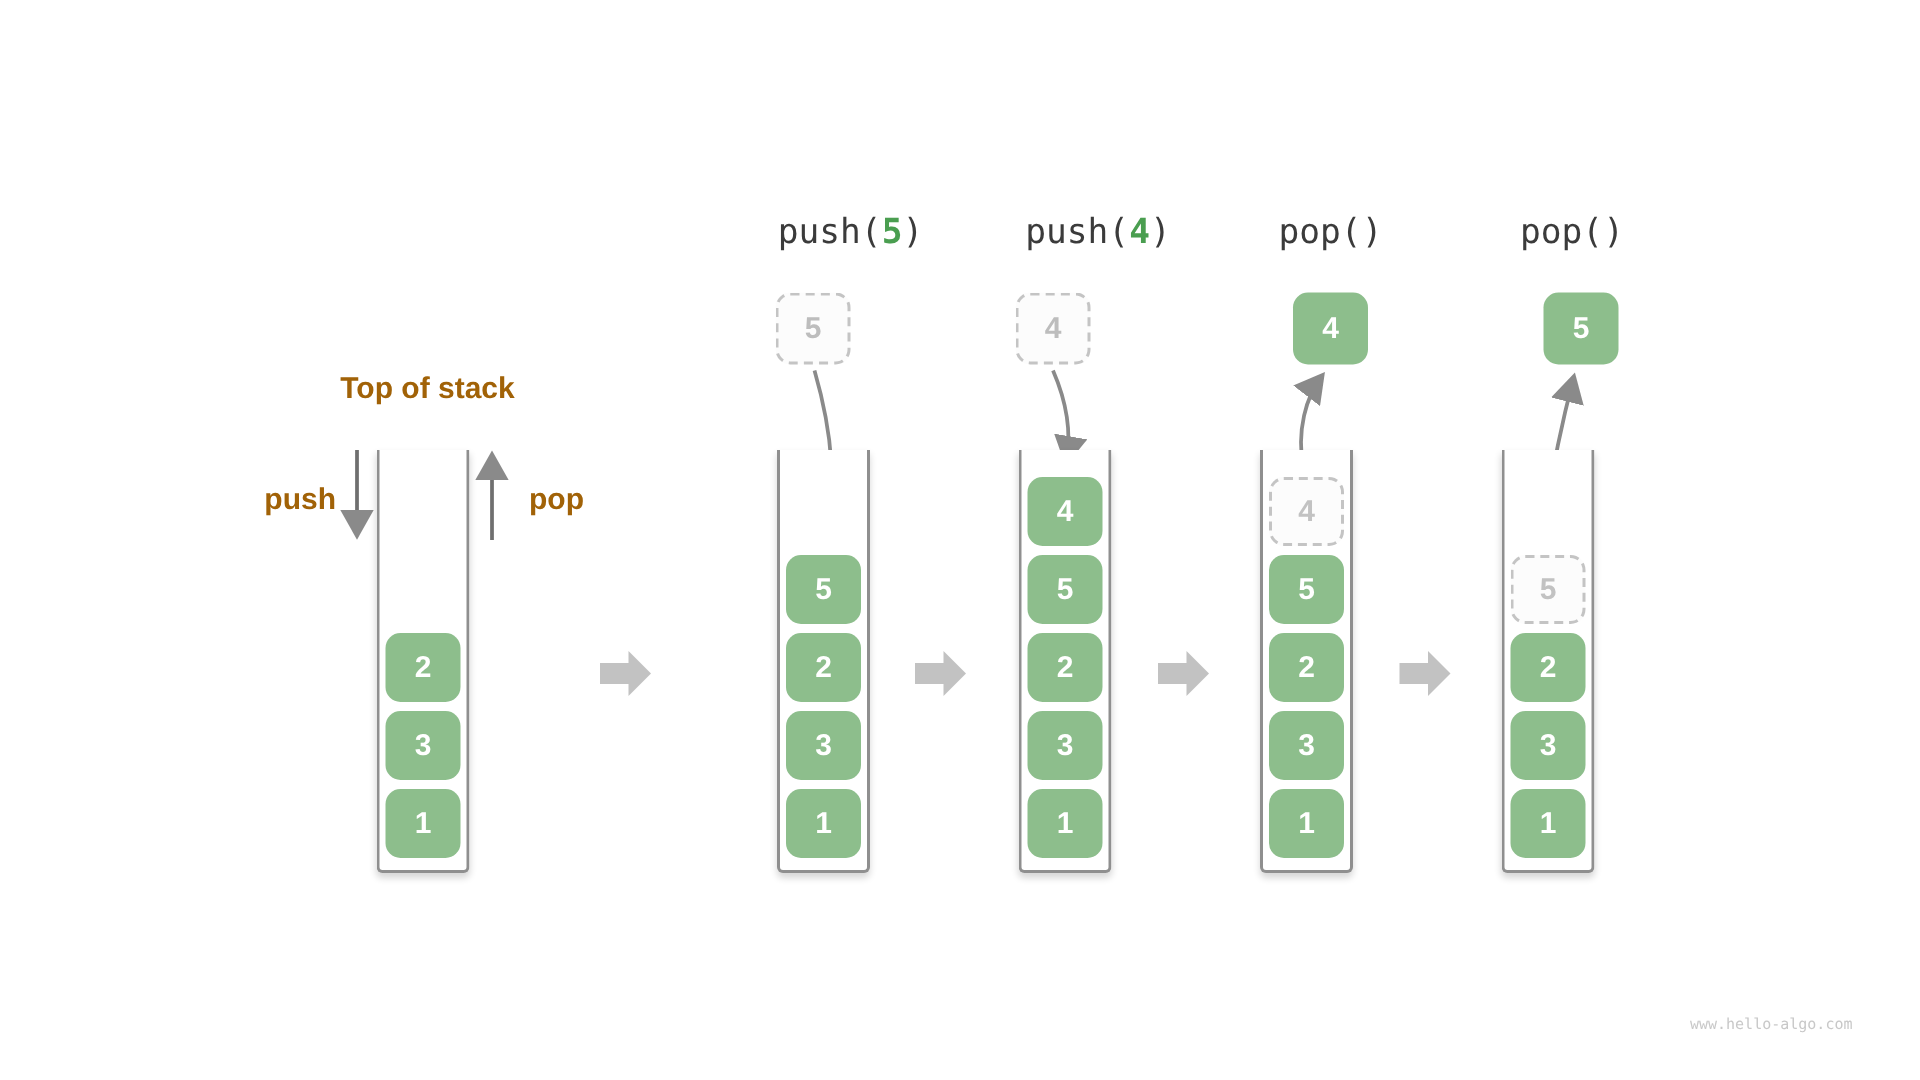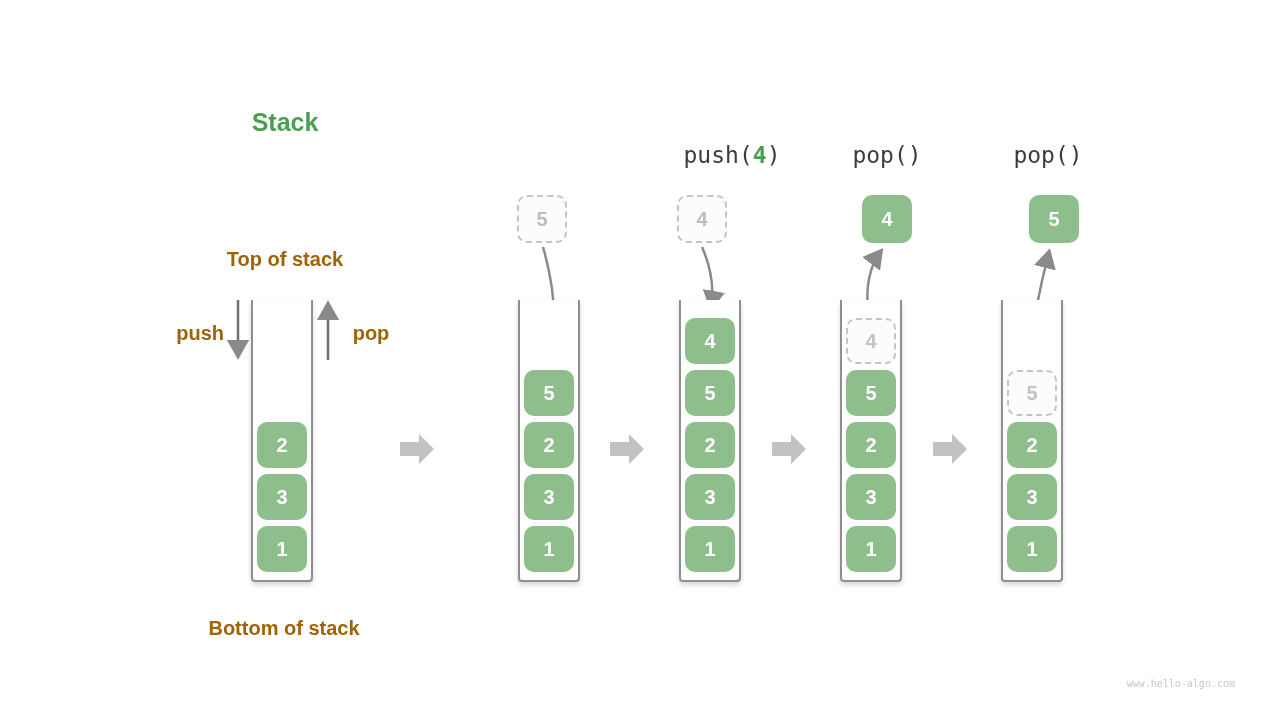--- a/index.html
+++ b/index.html
@@ -129,32 +129,31 @@
     <path d="M702,247 C712,270 714,290 711,307" fill="none" stroke="#8a8a8a" stroke-width="2.5" marker-end="url(#head)"></path>
     <path d="M869,313 C864,287 871,264 881,251" fill="none" stroke="#8a8a8a" stroke-width="2.5" marker-end="url(#head)"></path>
     <path d="M1028,361 C1033,320 1041,283 1049,252" fill="none" stroke="#8a8a8a" stroke-width="2.5" marker-end="url(#head)"></path>
 
     <polygon points="400,442 419,442 419,434 434,449 419,464 419,456 400,456" fill="#c2c2c2"></polygon>
     <polygon points="610,442 629,442 629,434 644,449 629,464 629,456 610,456" fill="#c2c2c2"></polygon>
     <polygon points="772,442 791,442 791,434 806,449 791,464 791,456 772,456" fill="#c2c2c2"></polygon>
     <polygon points="933,442 952,442 952,434 967,449 952,464 952,456 933,456" fill="#c2c2c2"></polygon>
   </svg>
 
-  <div class="title">Stack</div>
   <div class="label top-label">Top of stack</div>
   <div class="label push-label">push</div>
   <div class="label pop-label">pop</div>
-  <div class="label bottom-label">Bottom of stack</div>
 
   <div class="stack-container" style="left:251px">
     <div class="cell">2</div>
     <div class="cell">3</div>
     <div class="cell">1</div>
   </div>
 
+  <div class="op-header" style="left:467px"><span>push(</span><span class="arg">5</span><span>)</span></div>
   <div class="float-box ghost" style="left:517px; top:195px">5</div>
   <div class="stack-container" style="left:518px">
     <div class="cell">5</div>
     <div class="cell">2</div>
     <div class="cell">3</div>
     <div class="cell">1</div>
   </div>
 
   <div class="op-header" style="left:632px"><span>push(</span><span class="arg">4</span><span>)</span></div>
   <div class="float-box ghost" style="left:677px; top:195px">4</div>

